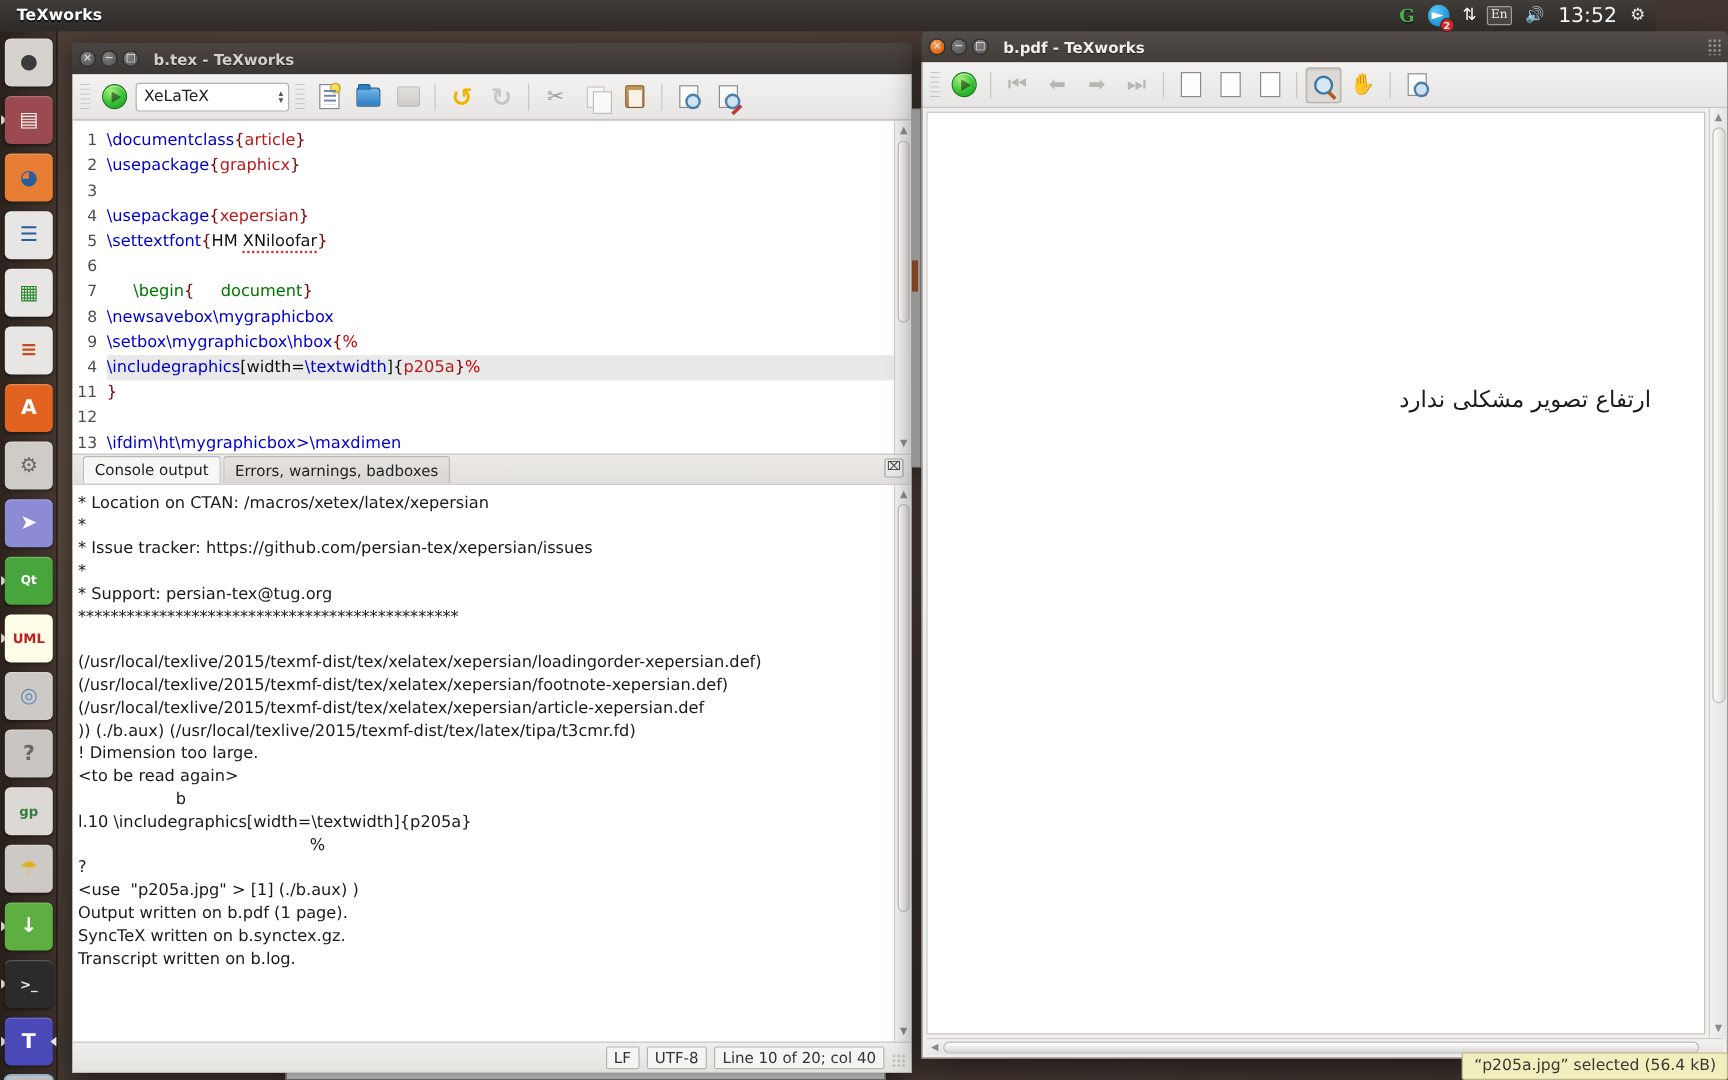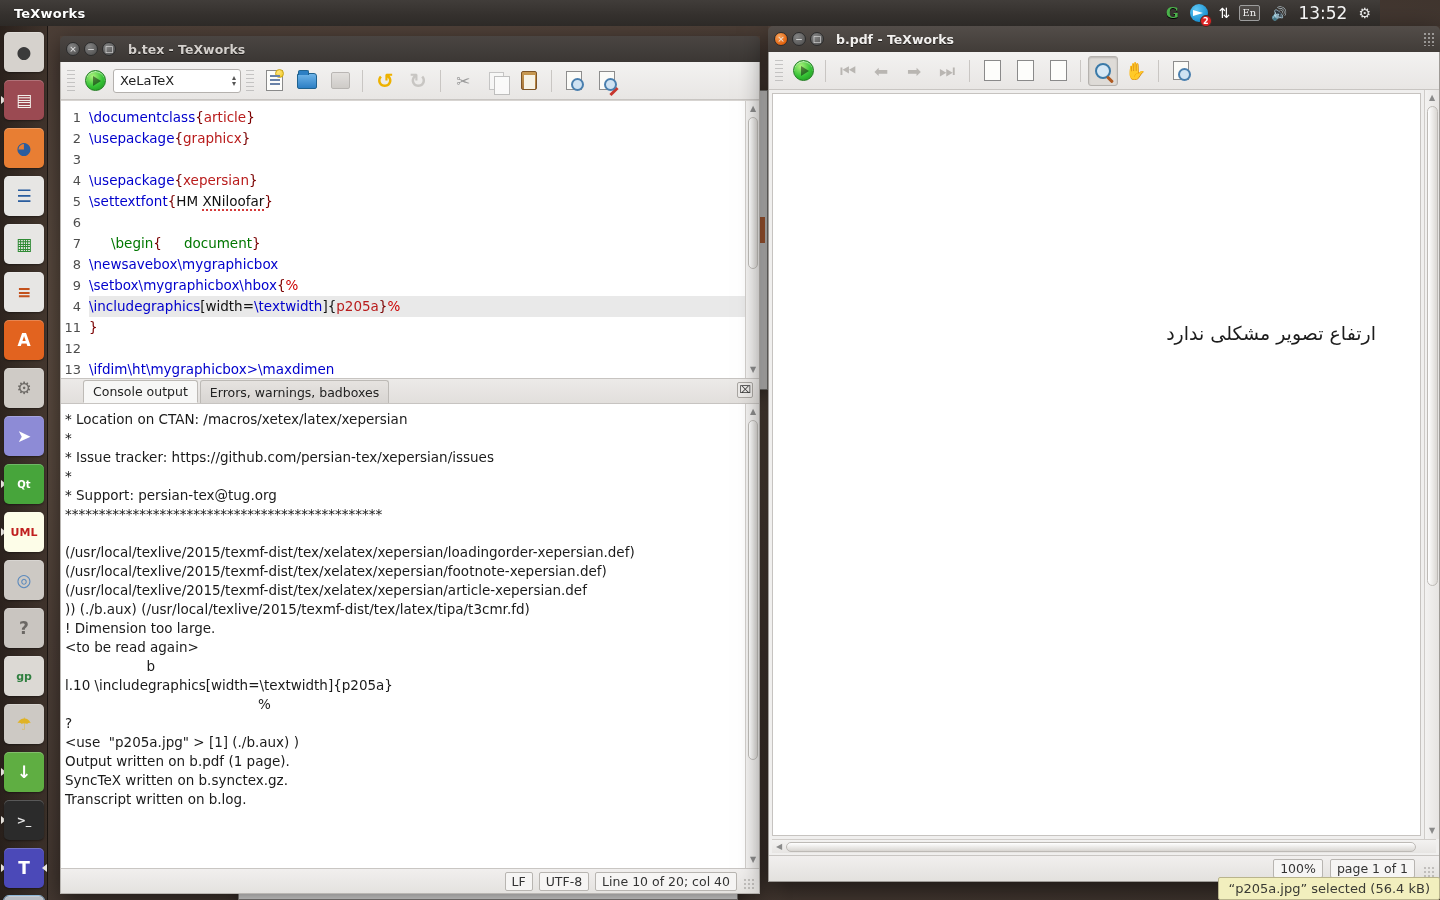--- a/index.html
+++ b/index.html
@@ -215,21 +215,21 @@
   .spell { border-bottom: 2px dotted #d43a3a; }
 
   .vscroll { position: absolute; right: 0; top: 0; width: 14px; height: 100%;
     background: linear-gradient(to right,#f4f3f2,#e8e6e4); border-left: 1px solid #d2cfcc; }
   .vthumb { position: absolute; left: 2px; width: 10px; border-radius: 5px;
     background: linear-gradient(to right,#ffffff,#d8d5d1); border: 1px solid #bdbab6; }
   .sarrow { position: absolute; left: 2px; width: 10px; height: 12px; color: #8a8a8a; font-size: 8px;
     text-align: center; line-height: 12px; }
 
   .panel-tabs { height: 25px; background: linear-gradient(to bottom,#eceae8,#e2dfdc);
-    border-top: 1px solid #c7c4c1; display: flex; align-items: flex-end; padding-left: 22px; position: relative; }
+    border-top: 1px solid #c7c4c1; display: flex; align-items: flex-end; padding-left: 8px; position: relative; }
   .ptab { height: 23px; padding: 0 9px; font-size: 12.5px; color: #222;
     display: flex; align-items: center; border: 1px solid #bdbab6; border-bottom: none;
     border-radius: 3px 3px 0 0; background: linear-gradient(to bottom,#e6e3e0,#d8d5d2); margin-right: 2px; }
   .ptab.active { background: #f7f7f6; border-bottom: 1px solid #f7f7f6; }
   .panel-close { position: absolute; right: 6px; top: 3px; width: 16px; height: 16px;
     border: 1px solid #a9a6a2; background: #eceae8; font-size: 10px; text-align: center;
     line-height: 14px; color: #333; border-radius: 2px; }
   .console { flex: 1; background: #fff; border-top: 1px solid #c7c4c1; position: relative;
     overflow: hidden; }
   .console-text { padding: 6px 18px 0 4px; font-size: 13.5px; line-height: 19px;
@@ -571,23 +571,18 @@
                background:linear-gradient(to right,#ffffff,#dad7d3); border:1px solid #bdbab6;"></div>
           <div class="sarrow" style="bottom:2px">▼</div>
         </div>
       </div>
 
       <div class="pdf-hscroll">
         <div style="position:absolute;left:2px;top:2px;width:10px;height:10px;font-size:8px;text-align:center;line-height:10px;color:#8a8a8a">◀</div>
         <div class="hthumb" style="left:14px; width:630px;"></div>
       </div>
 
-      <div class="pdf-status">
-        <div class="sfield">100%</div>
-        <div class="sfield">page 1 of 1</div>
-        <div class="sgrip"></div>
-      </div>
     </div>
   </div>
 
   <div class="tooltip">“p205a.jpg” selected (56.4 kB)</div>
 
 </div>
 
 </body></html>

